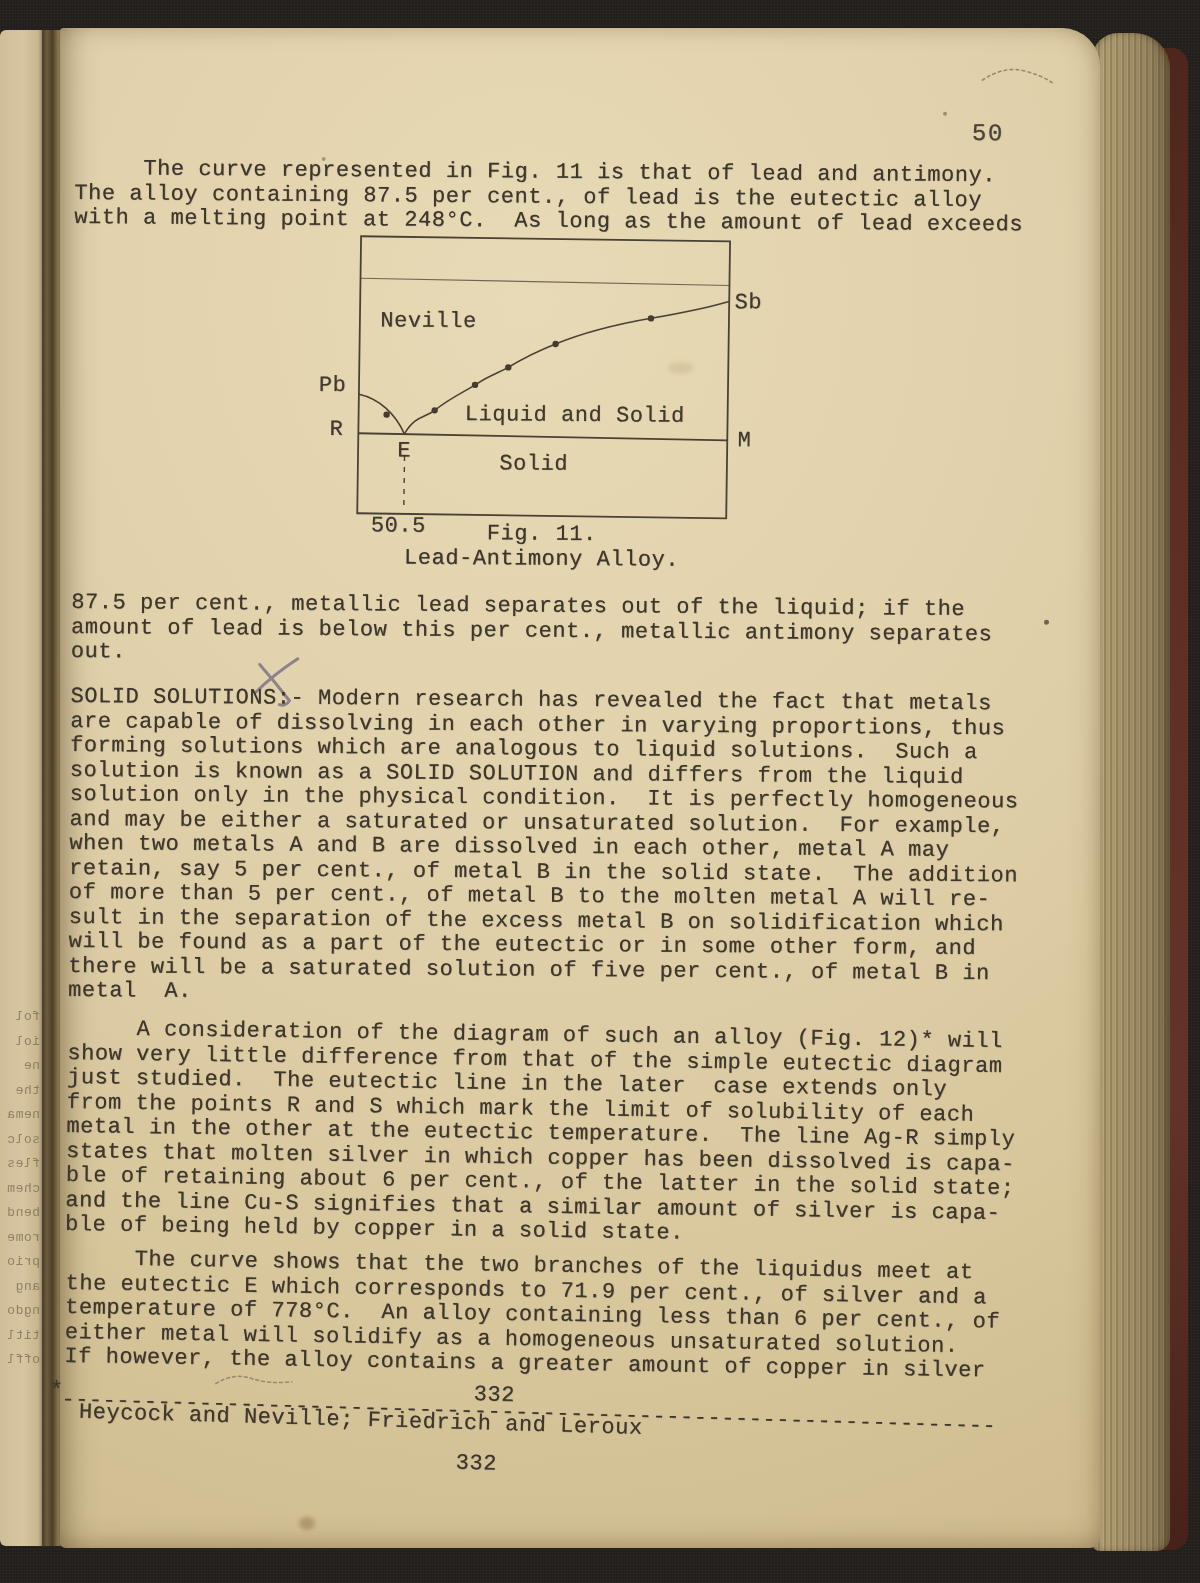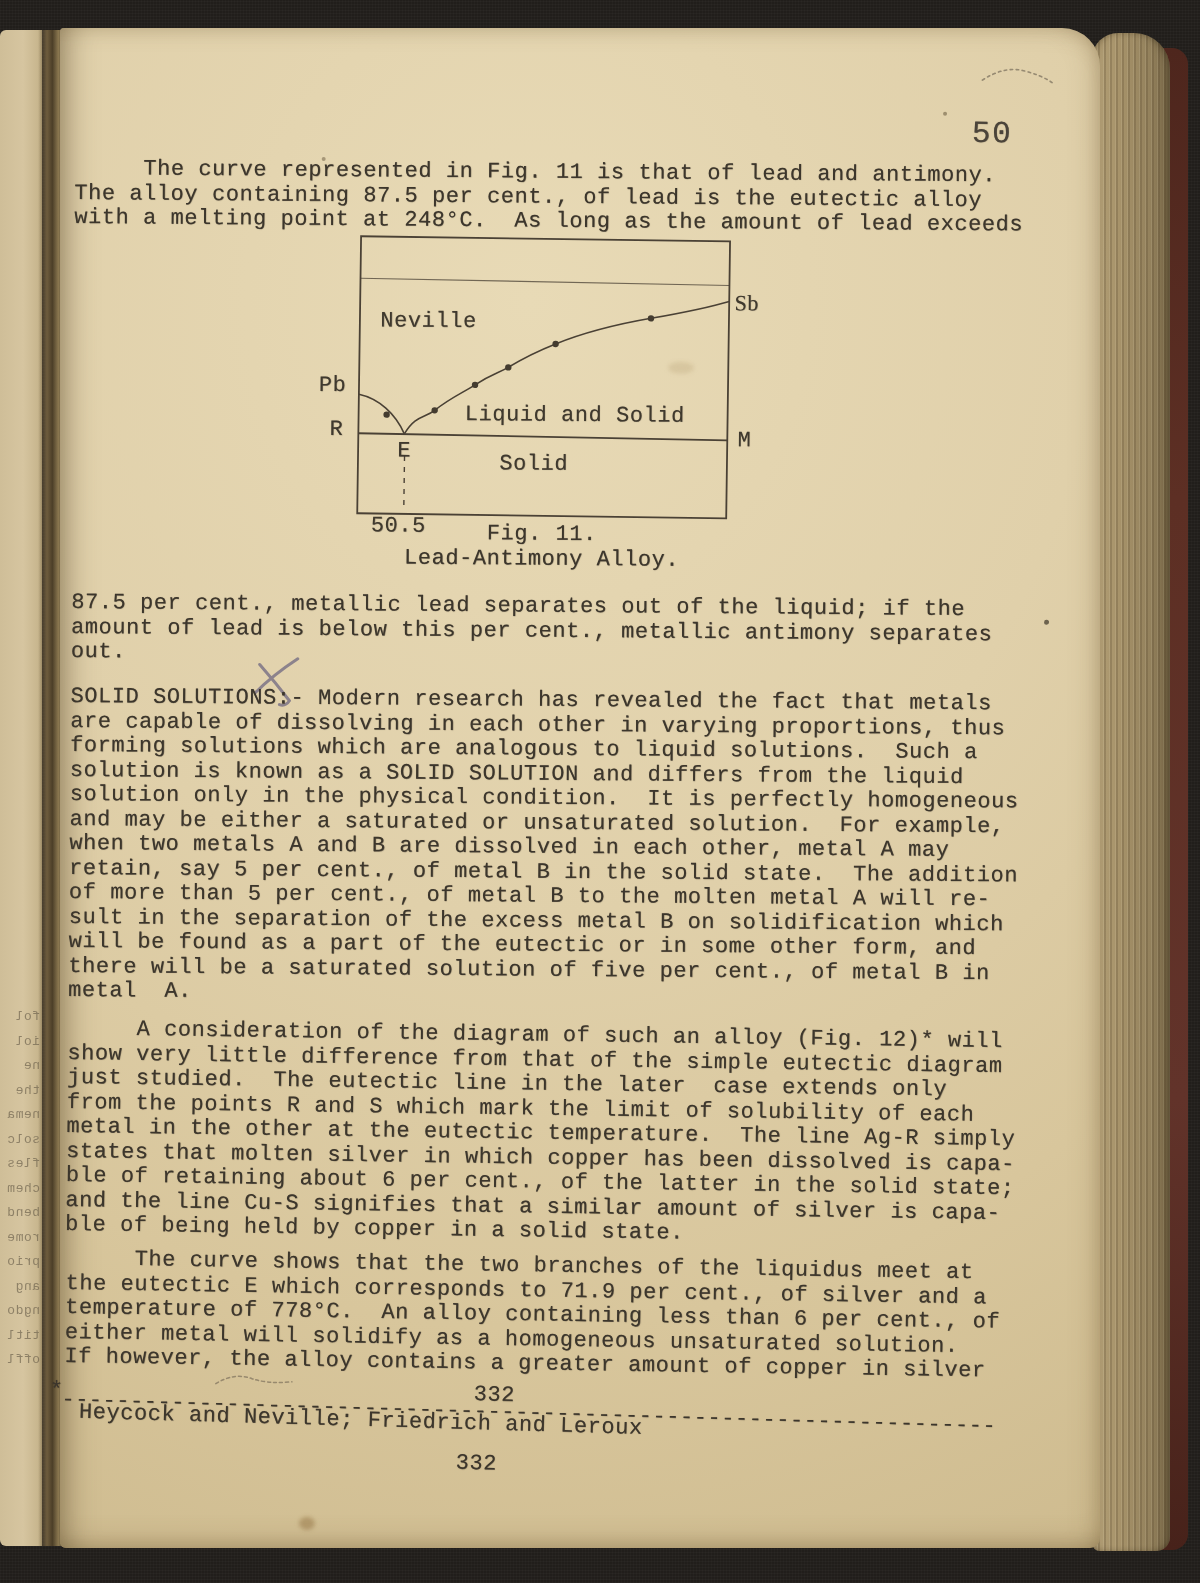--- a/index.html
+++ b/index.html
@@ -54,21 +54,21 @@
   }
   .page-content{position:absolute;inset:0;transform:rotate(0.45deg);transform-origin:140px 90px;}
   
   .typed{
     position:absolute;white-space:pre;
     font-size:22px;line-height:24.5px;letter-spacing:0.55px;
     color:#3c362c;
     text-shadow:0.4px 0.3px 0.7px rgba(58,50,40,0.6);
   }
   .para{width:1012px;}
-  .pagenum{font-size:31px;letter-spacing:1.5px;color:#4b443a;}
+  .pagenum{font-size:24px;letter-spacing:1.5px;color:#4b443a;}
   .caption-box{text-align:center;}
   .tline{min-height:24.5px;}
   .tilt-035{transform:rotate(0.35deg);transform-origin:0 0;}
   .tilt-045{transform:rotate(0.45deg);transform-origin:0 0;}
   .tilt-120{transform:rotate(1.2deg);transform-origin:0 0;}
   
   .diagram{position:absolute;left:240px;top:200px;width:470px;height:312px;transform:rotate(0.35deg);transform-origin:60px 10px;}
   .dlabel{position:absolute;white-space:pre;font-size:22px;letter-spacing:0.55px;color:#3f392e;text-shadow:0.4px 0.3px 0.7px rgba(58,50,40,0.55);}
   
   .speck{position:absolute;border-radius:50%;}
@@ -121,21 +121,21 @@
         <line x1="108.5" y1="226" x2="108.5" y2="281" stroke="#4a4135" stroke-width="1.4" stroke-dasharray="5,6"></line>
       </svg>
     </div>
 
     <span class="dlabel" style="left:322px;top:279px;">Neville</span>
     <span class="dlabel" style="left:261px;top:344px;">Pb</span>
     <span class="dlabel" style="left:272px;top:388px;">R</span>
     <span class="dlabel" style="left:340px;top:409px;">E</span>
     <span class="dlabel" style="left:407px;top:372px;">Liquid and Solid</span>
     <span class="dlabel" style="left:442px;top:421px;">Solid</span>
-    <span class="dlabel" style="left:676px;top:258px;font-family:Liberation Serif, serif;">Sb</span>
+    <span class="dlabel" style="left:676px;top:258px;">Sb</span>
     <span class="dlabel" style="left:680px;top:396px;">M</span>
     <span class="dlabel" style="left:314px;top:484px;">50.5</span>
 
     <div class="caption-box" style="position:absolute;left:165px;top:492px;width:640px;">
       <div class="typed" style="position:static;">Fig. 11.</div>
       <div class="typed" style="position:static;">Lead-Antimony Alloy.</div>
     </div>
 
     <div class="typed para" style="left:15px;top:564px;"><div class="tline">87.5 per cent., metallic lead separates out of the liquid; if the</div><div class="tline">amount of lead is below this per cent., metallic antimony separates</div><div class="tline">out.</div></div>
 

